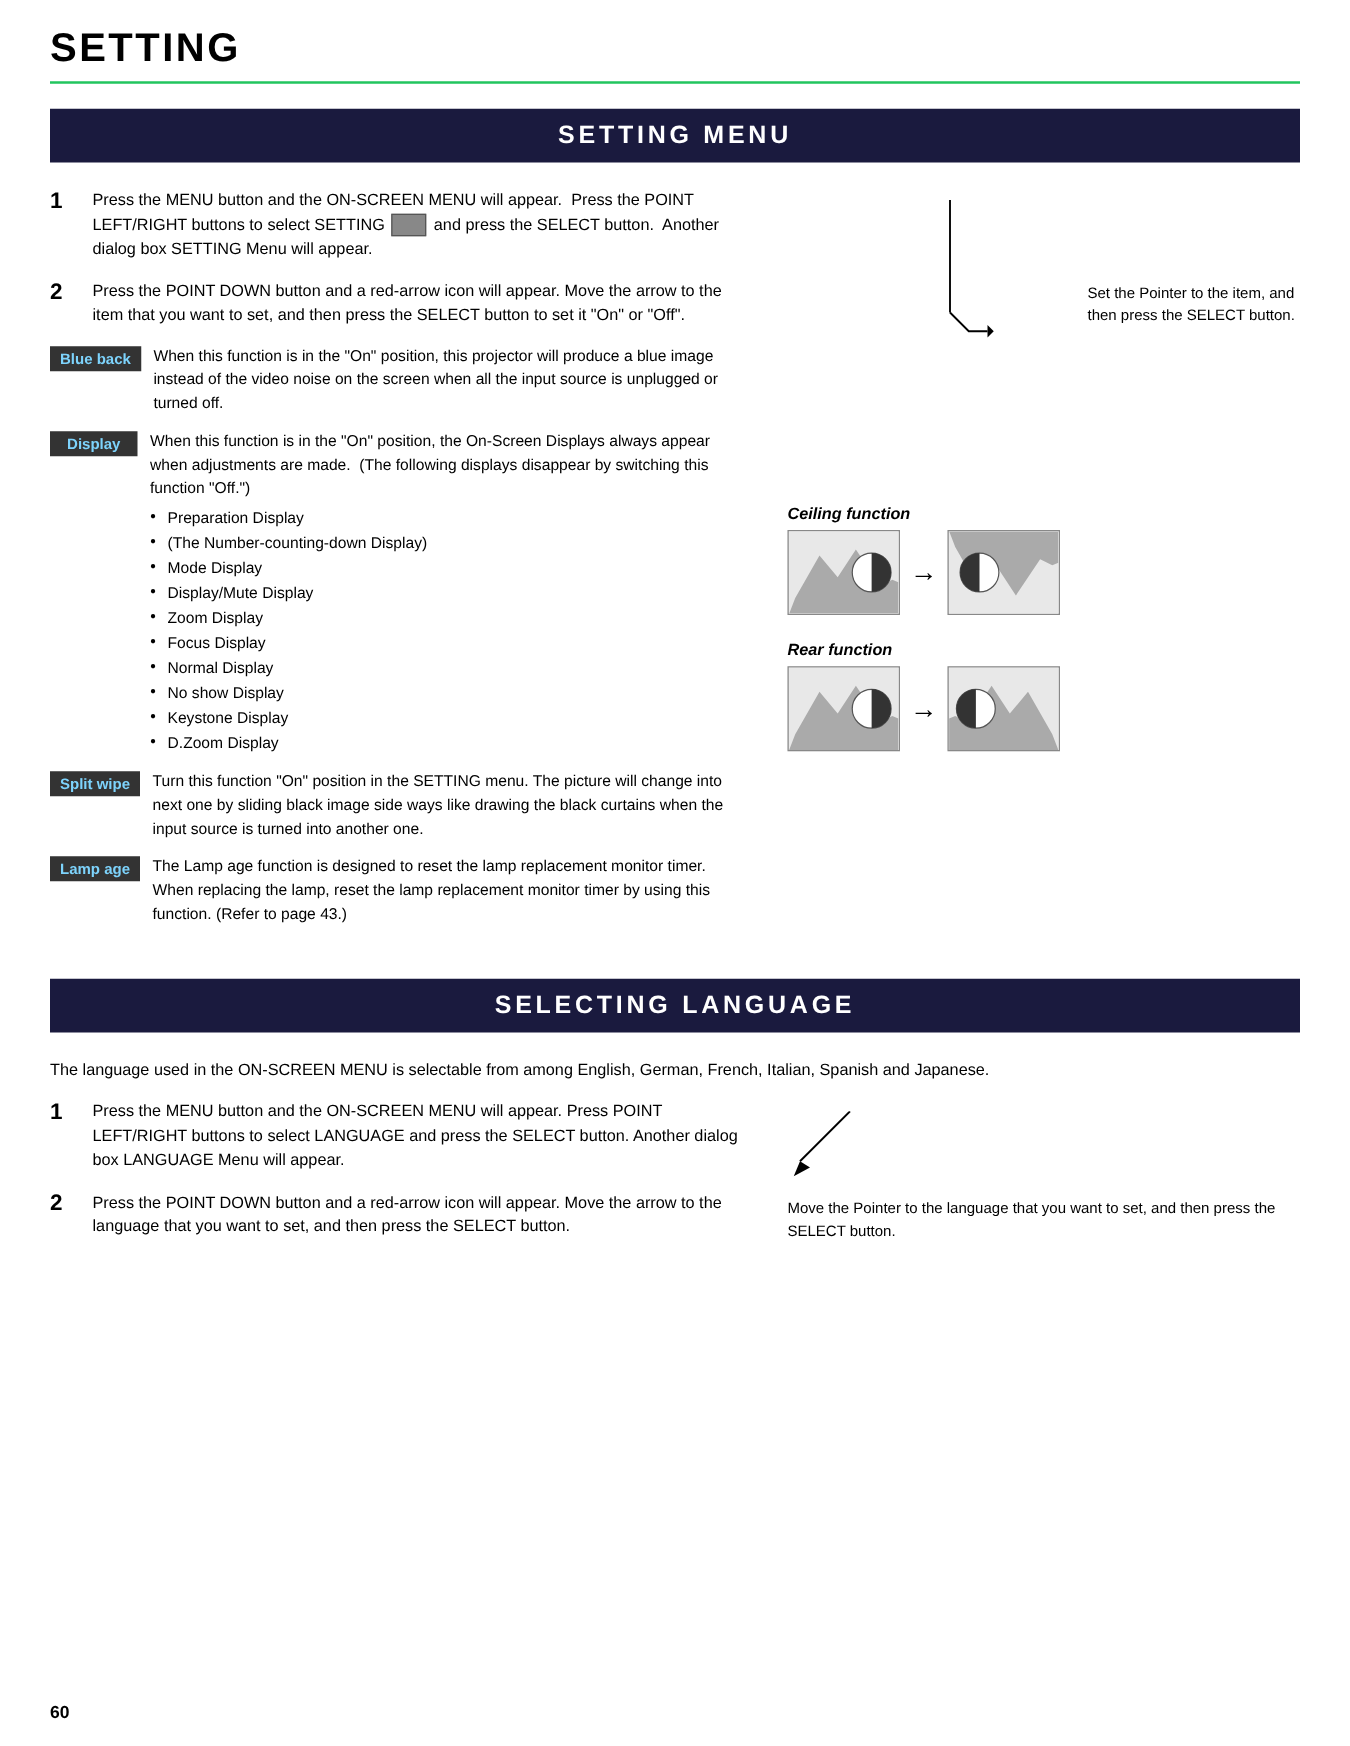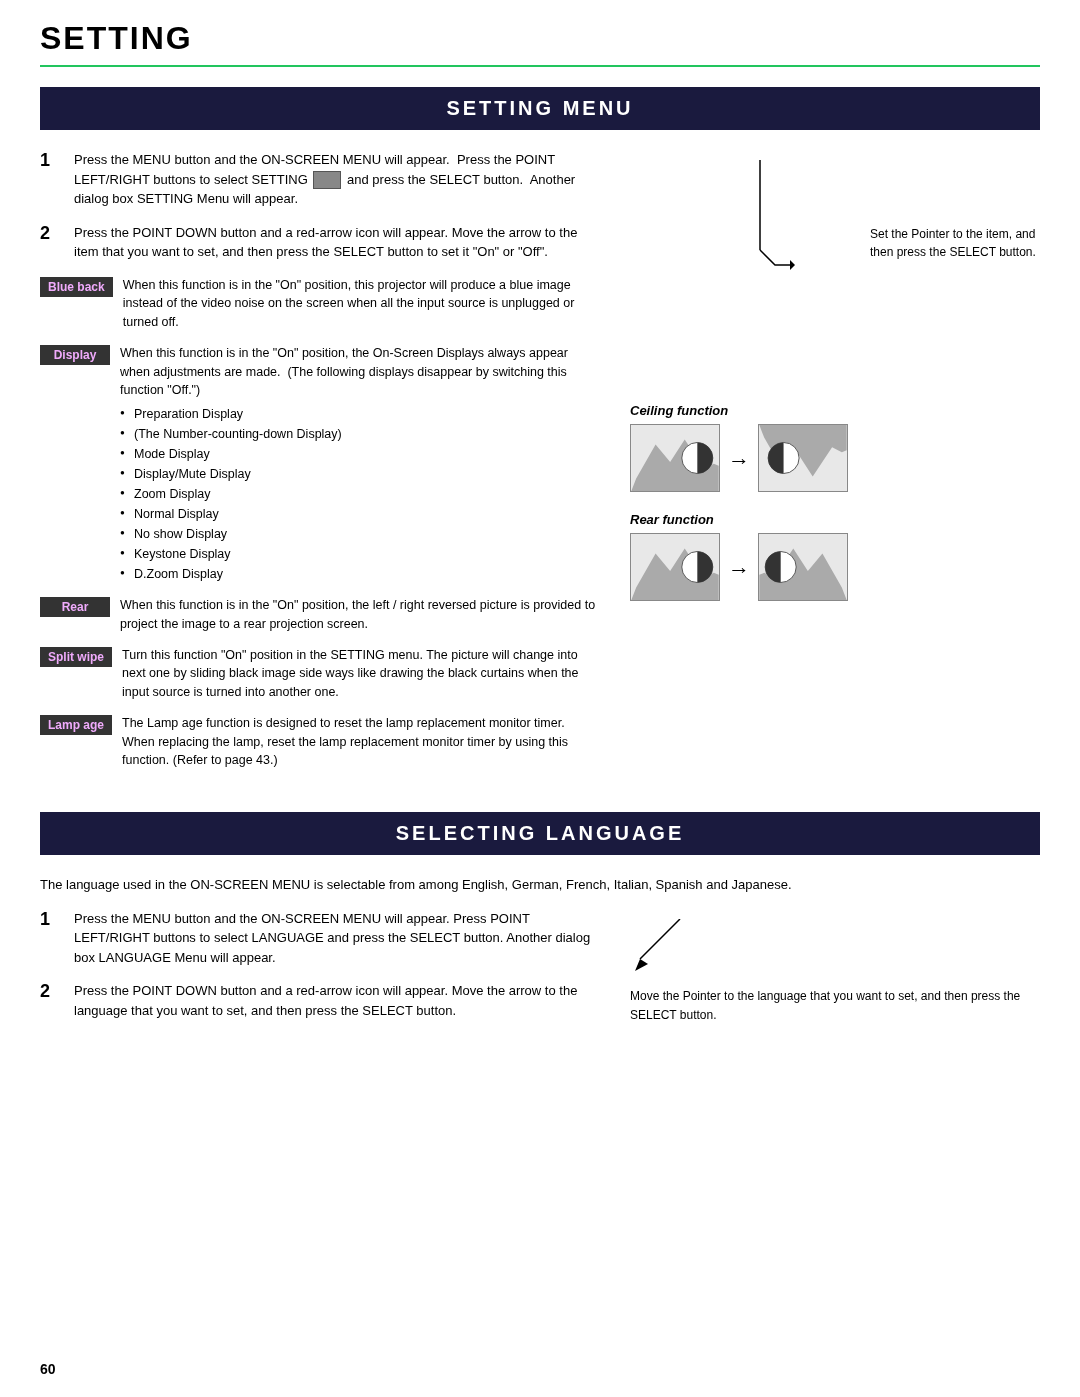--- a/index.html
+++ b/index.html
@@ -89,21 +89,21 @@
       margin-top: 10px;
     }
     .setting-item {
       display: flex;
       gap: 10px;
       margin-bottom: 12px;
       align-items: flex-start;
     }
     .setting-label {
       background: #333;
-      color: #f0abfc;
+      color: #7dd3fc;
       font-size: 12px;
       font-weight: bold;
       padding: 3px 8px;
       white-space: nowrap;
       min-width: 70px;
       text-align: center;
       flex-shrink: 0;
       margin-top: 1px;
     }
     .setting-desc {
@@ -217,33 +217,30 @@
         <div class="setting-item">
           <div class="setting-label">Display</div>
           <div class="setting-desc">
             <span>When this function is in the "On" position, the On-Screen Displays always appear when adjustments are made.&nbsp; (The following displays disappear by switching this function "Off.")</span>
             <ul class="bullet-list">
               <li>Preparation Display</li>
               <li>(The Number-counting-down Display)</li>
               <li>Mode Display</li>
               <li>Display/Mute Display</li>
               <li>Zoom Display</li>
+              <li>Focus Display</li>
               <li>Normal Display</li>
               <li>No show Display</li>
               <li>Keystone Display</li>
               <li>D.Zoom Display</li>
             </ul>
           </div>
         </div>
 
 
-        <div class="setting-item">
-          <div class="setting-label">Rear</div>
-          <div class="setting-desc">When this function is in the "On" position, the left / right reversed picture is provided to project the image to a rear projection screen.</div>
-        </div>
 
         <div class="setting-item">
           <div class="setting-label">Split wipe</div>
           <div class="setting-desc">Turn this function "On" position in the SETTING menu. The picture will change into next one by sliding black image side ways like drawing the black curtains when the input source is turned into another one.</div>
         </div>
 
         <div class="setting-item">
           <div class="setting-label">Lamp age</div>
           <div class="setting-desc">The Lamp age function is designed to reset the lamp replacement monitor timer.  When replacing the lamp, reset the lamp replacement monitor timer by using this function.  (Refer to page 43.)</div>
         </div>

